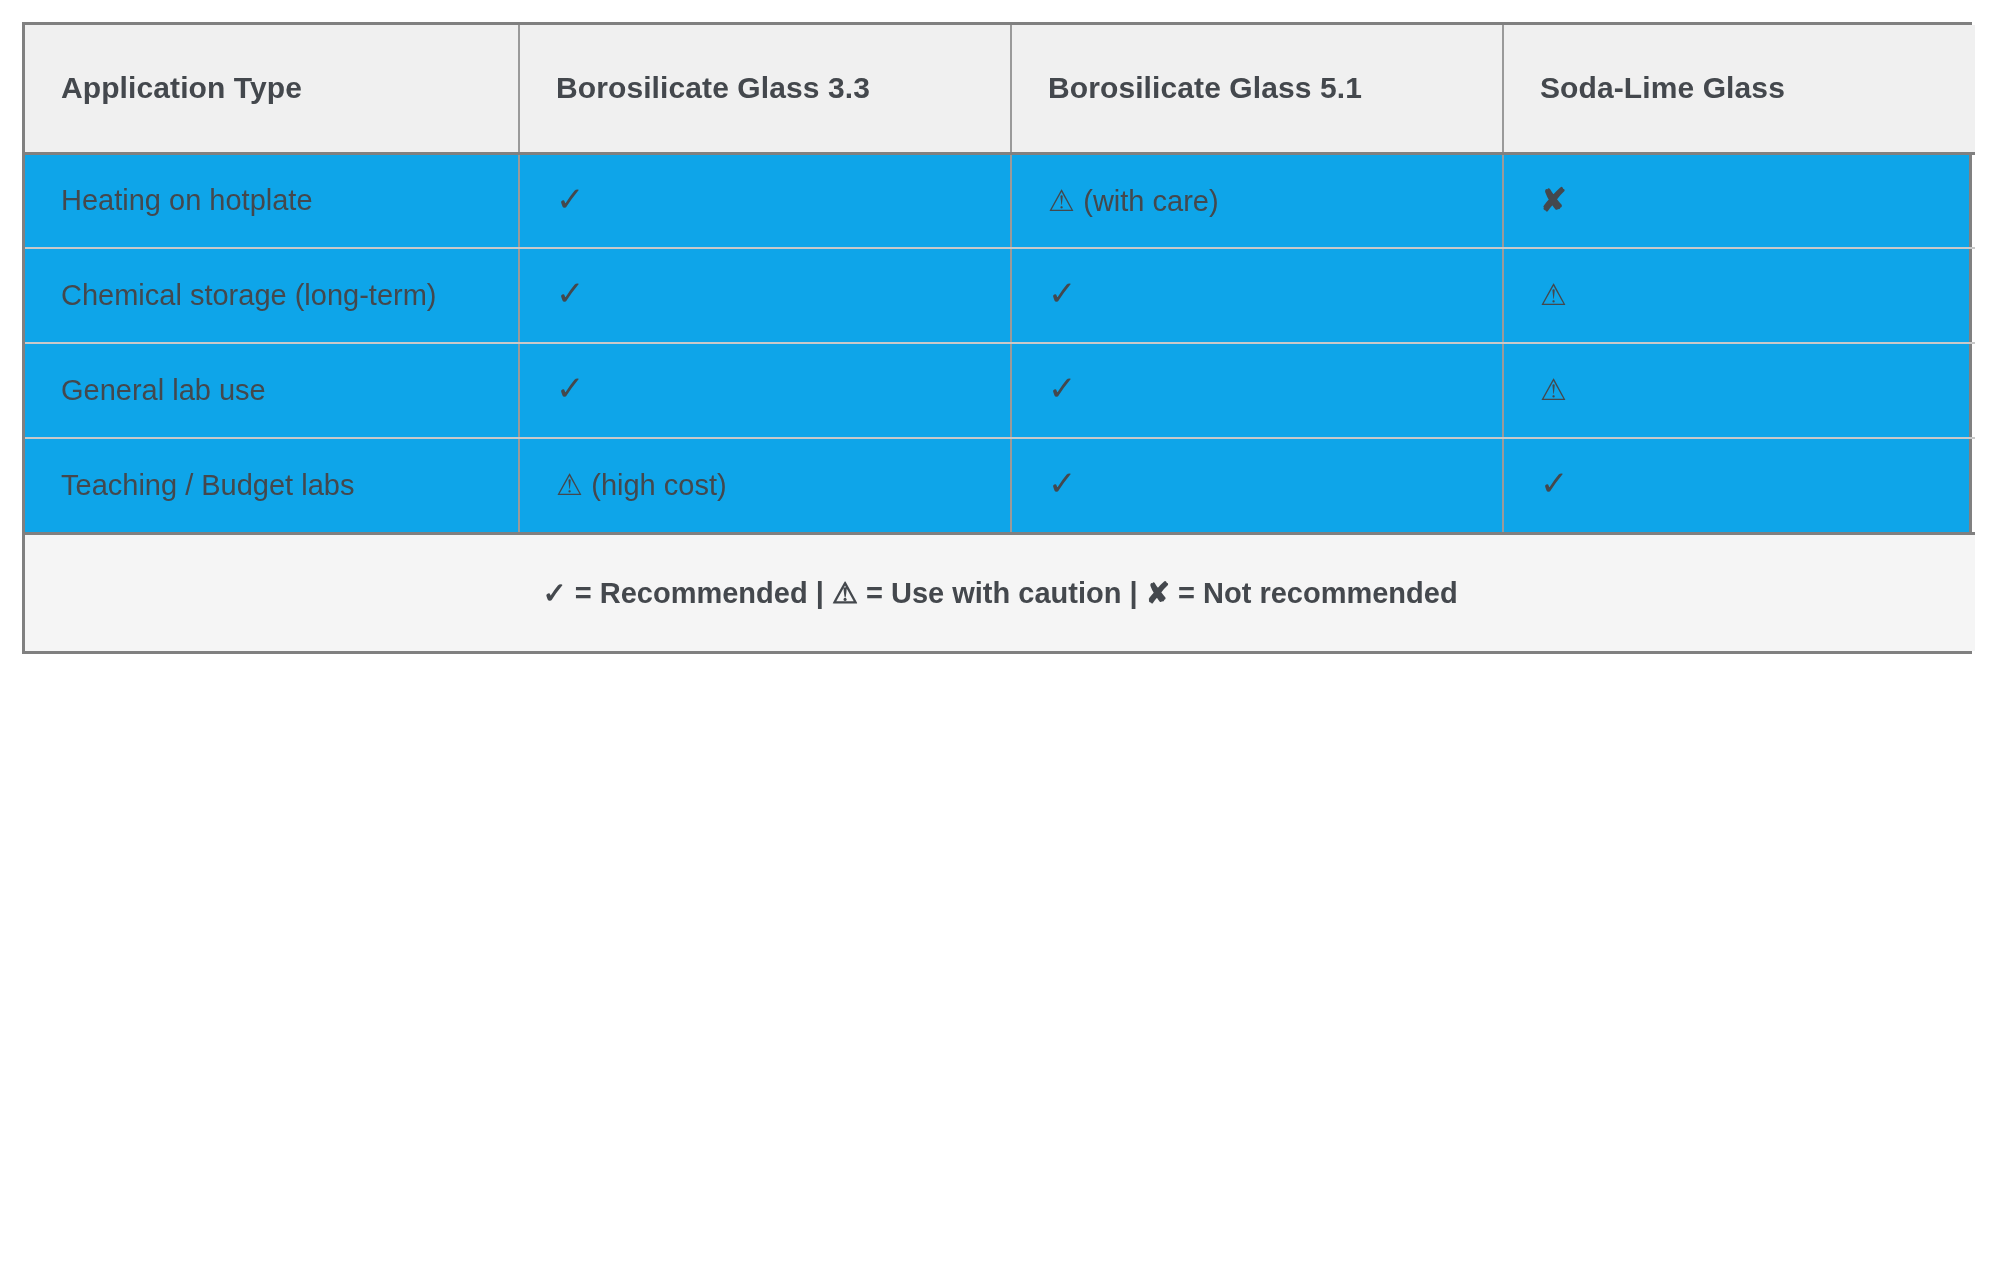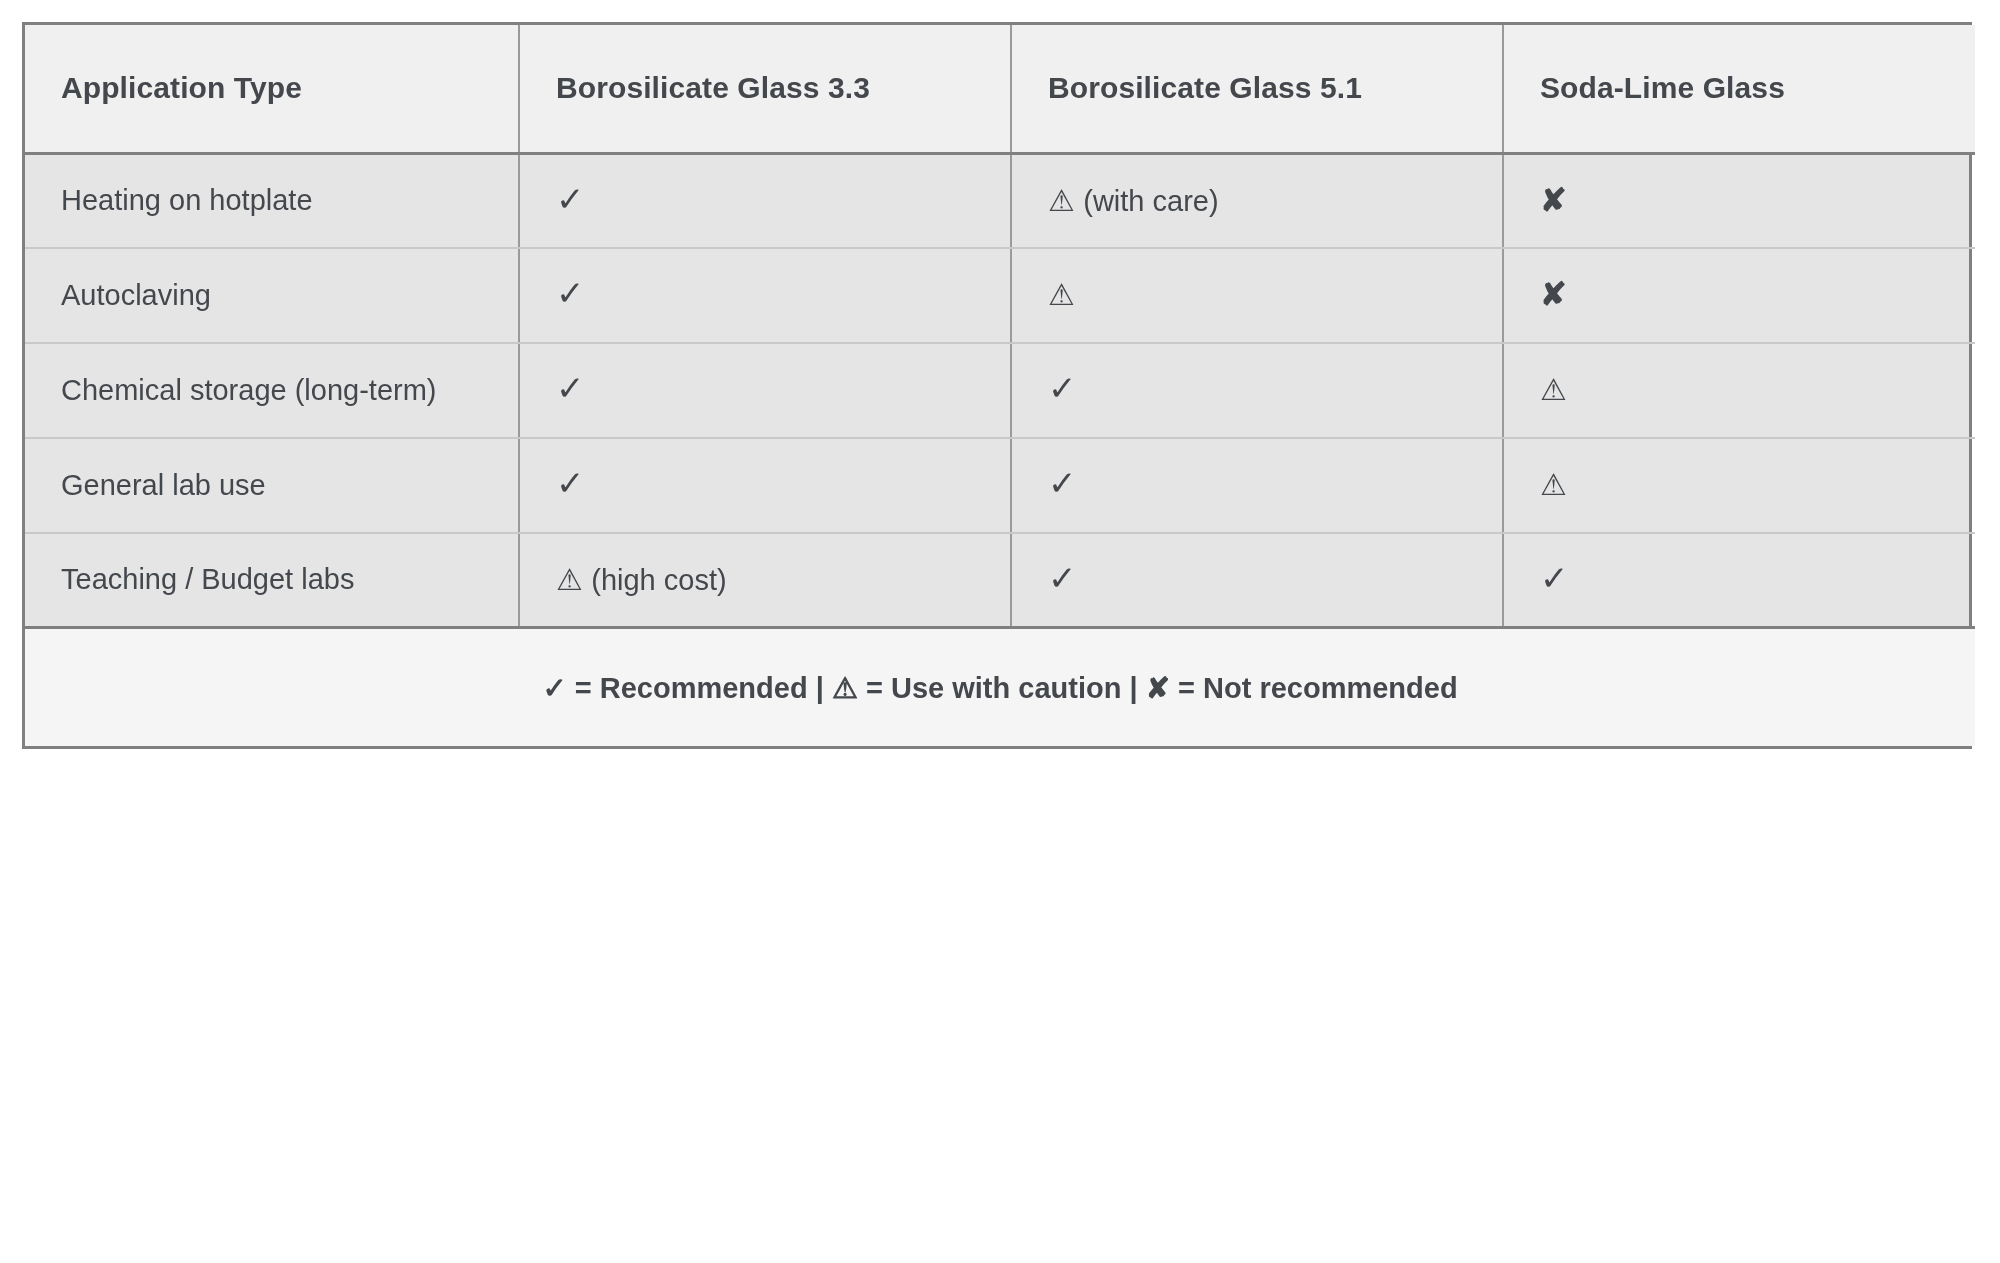--- a/index.html
+++ b/index.html
@@ -12,21 +12,21 @@
   }
   .page {
     width: 2000px;
     height: 1263px;
     box-sizing: border-box;
     padding: 22px 28px 28px 22px;
     background: #ffffff;
   }
   .table-wrap {
     border: 3px solid #808080;
-    background: #e5e5e5;
+    background: #0ea5e9;
     width: 1950px;
     box-sizing: border-box;
   }
   table {
     border-collapse: collapse;
     width: 100%;
     table-layout: fixed;
   }
   col.c0 { width: 494px; }
   col.c1 { width: 492px; }
@@ -110,26 +110,20 @@
       </thead>
       <tbody>
 
         <tr>
           <td class="label">Heating on hotplate</td>
           <td class="mark"><span class="sym check">✓</span><span class="note-inline"></span></td>
           <td class="mark"><span class="sym warn">⚠</span> <span class="note-inline">(with care)</span></td>
           <td class="mark"><span class="sym cross">✘</span><span class="note-inline"></span></td>
         </tr>
 
-        <tr>
-          <td class="label">Autoclaving</td>
-          <td class="mark"><span class="sym check">✓</span><span class="note-inline"></span></td>
-          <td class="mark"><span class="sym warn">⚠</span><span class="note-inline"></span></td>
-          <td class="mark"><span class="sym cross">✘</span><span class="note-inline"></span></td>
-        </tr>
 
 
         <tr>
           <td class="label">Chemical storage (long-term)</td>
           <td class="mark"><span class="sym check">✓</span><span class="note-inline"></span></td>
           <td class="mark"><span class="sym check">✓</span><span class="note-inline"></span></td>
           <td class="mark"><span class="sym warn">⚠</span><span class="note-inline"></span></td>
         </tr>
 
 

